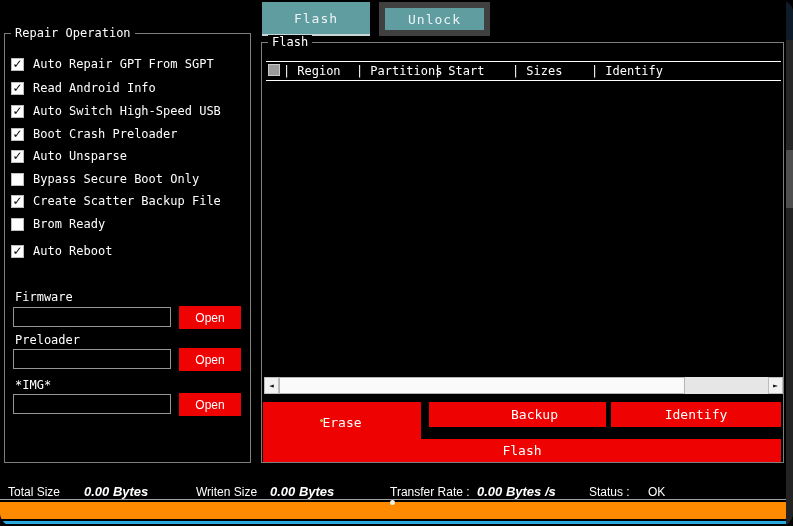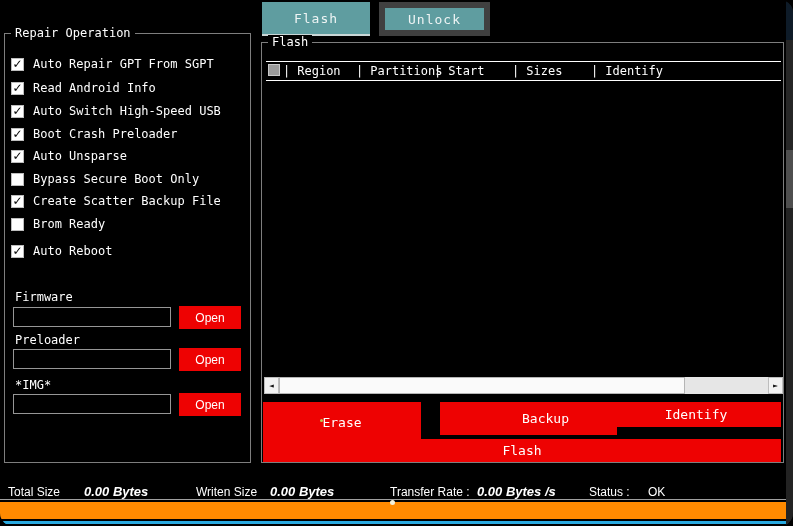--- a/index.html
+++ b/index.html
@@ -67,21 +67,21 @@
   #sb-thumb { width:406px; height:17px; background:#fafafa; border:1px solid #b5b5b5; flex:none; cursor:grab; }
   #sb-track-rest { flex:1; background:#e6e6e6; }
 
   
   .red-btn {
     position:absolute; background:#ee0202; color:#fff; border:none; cursor:pointer;
     display:flex; align-items:center; justify-content:center; font-size:13px;
     font-family:"DejaVu Sans Mono", monospace;
   }
   #btn-erase    { left:1px;  top:359px; width:158px; height:41px; }
-  #btn-backup   { left:178px;top:359px; width:177px; height:33px;padding-left:34px; }
+  #btn-backup   { left:167px;top:359px; width:177px; height:25px;padding-left:34px; }
   #btn-identify { left:349px;top:359px; width:170px; height:25px; }
   #btn-flash-main { left:1px; top:396px; width:518px; height:23px; }
 
   
   .status-label { position:absolute; top:485px; font-family:"Liberation Sans", sans-serif; font-size:12px; color:#fff; white-space:nowrap;text-align:right; }
   .status-value { position:absolute; top:484px; font-family:"Liberation Sans", sans-serif; font-size:13px; font-weight:bold; color:#fff; white-space:nowrap;font-style:italic; }
 
   
   #progress-groove { position:absolute; left:0; top:499px; width:787px; height:1px; background:#9f9f9f; }
   #progress-bar { position:absolute; left:0; top:502px; width:787px; height:17px; background:#ff8a00; }

